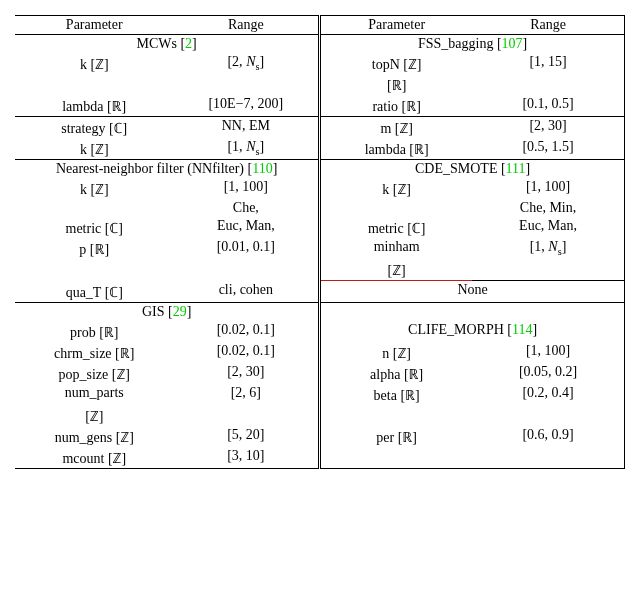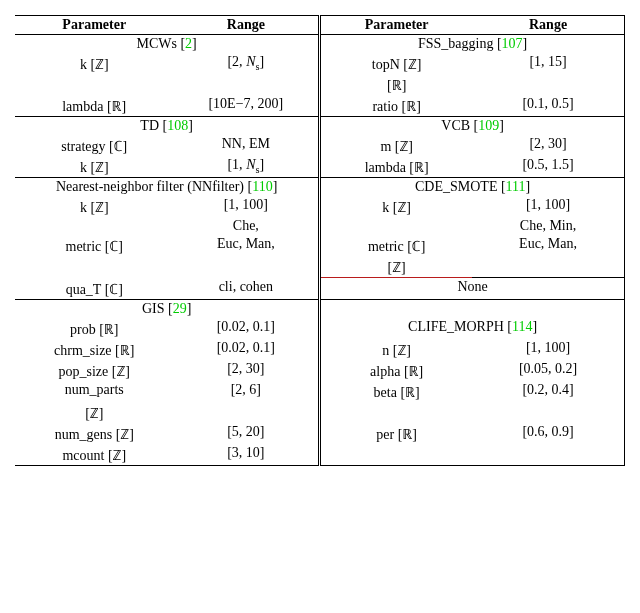--- a/index.html
+++ b/index.html
@@ -12,21 +12,21 @@
     }
     table {
       border-collapse: collapse;
       width: 100%;
     }
     td {
       padding: 1px 6px;
       vertical-align: top;
       white-space: nowrap;
     }
-    .hr-top td { border-top: 1px solid #000; font-weight: bold; }
+    .hr-top td { border-top: 1px solid #000; }
     .hr-bottom td { border-bottom: 1px solid #000; }
     .midborder { border-right: 3px double #000; }
     .rightborder { border-right: 1px solid #000; }
     .center { text-align: center; }
     .ref { color: #00cc00; text-decoration: none; }
     .math { font-style: italic; }
     .rm { font-style: normal; }
     .sub { font-size: 0.75em; vertical-align: sub; }
   </style>
 </head>
@@ -65,24 +65,20 @@
     <td class="center rightborder"></td>
   </tr>
   <tr class="hr-bottom">
     <td class="center">lambda [ℝ]</td>
     <td class="center midborder">[10E−7, 200]</td>
     <td class="center">ratio [ℝ]</td>
     <td class="center rightborder">[0.1, 0.5]</td>
   </tr>
 
   <tr>
-    <td colspan="2" class="center midborder"><span>TD </span>[<a class="ref">108</a>]</td>
-    <td colspan="2" class="center rightborder"><span>VCB </span>[<a class="ref">109</a>]</td>
-  </tr>
-  <tr>
     <td class="center">strategy [ℂ]</td>
     <td class="center midborder">NN, EM</td>
     <td class="center">m [ℤ]</td>
     <td class="center rightborder">[2, 30]</td>
   </tr>
   <tr class="hr-bottom">
     <td class="center">k [ℤ]</td>
     <td class="center midborder"><span>[1, </span><span class="math"><span>N</span><span class="sub rm">s</span></span><span>]</span></td>
     <td class="center">lambda [ℝ]</td>
     <td class="center rightborder">[0.5, 1.5]</td>
@@ -104,20 +100,26 @@
     <td></td>
     <td class="center rightborder">Che, Min,</td>
   </tr>
   <tr>
     <td class="center">metric [ℂ]</td>
     <td class="center midborder">Euc, Man,</td>
     <td class="center">metric [ℂ]</td>
     <td class="center rightborder">Euc, Man,</td>
   </tr>
 
+  <tr>
+    <td class="center">p [ℝ]</td>
+    <td class="center midborder">[0.01, 0.1]</td>
+    <td class="center">minham</td>
+    <td class="center rightborder"><span>[1, </span><span class="math"><span>N</span><span class="sub rm">s</span></span><span>]</span></td>
+  </tr>
   <tr>
     <td class="center"></td>
     <td class="center midborder"></td>
     <td class="center">[ℤ]</td>
     <td class="center rightborder" style="border-bottom:1px solid #000"></td>
   </tr>
   <tr class="hr-bottom">
     <td class="center">qua_T [ℂ]</td>
     <td class="center midborder">cli, cohen</td>
     <td colspan="2" class="center rightborder" style="border-top:1px solid #b91c1c">None</td>

